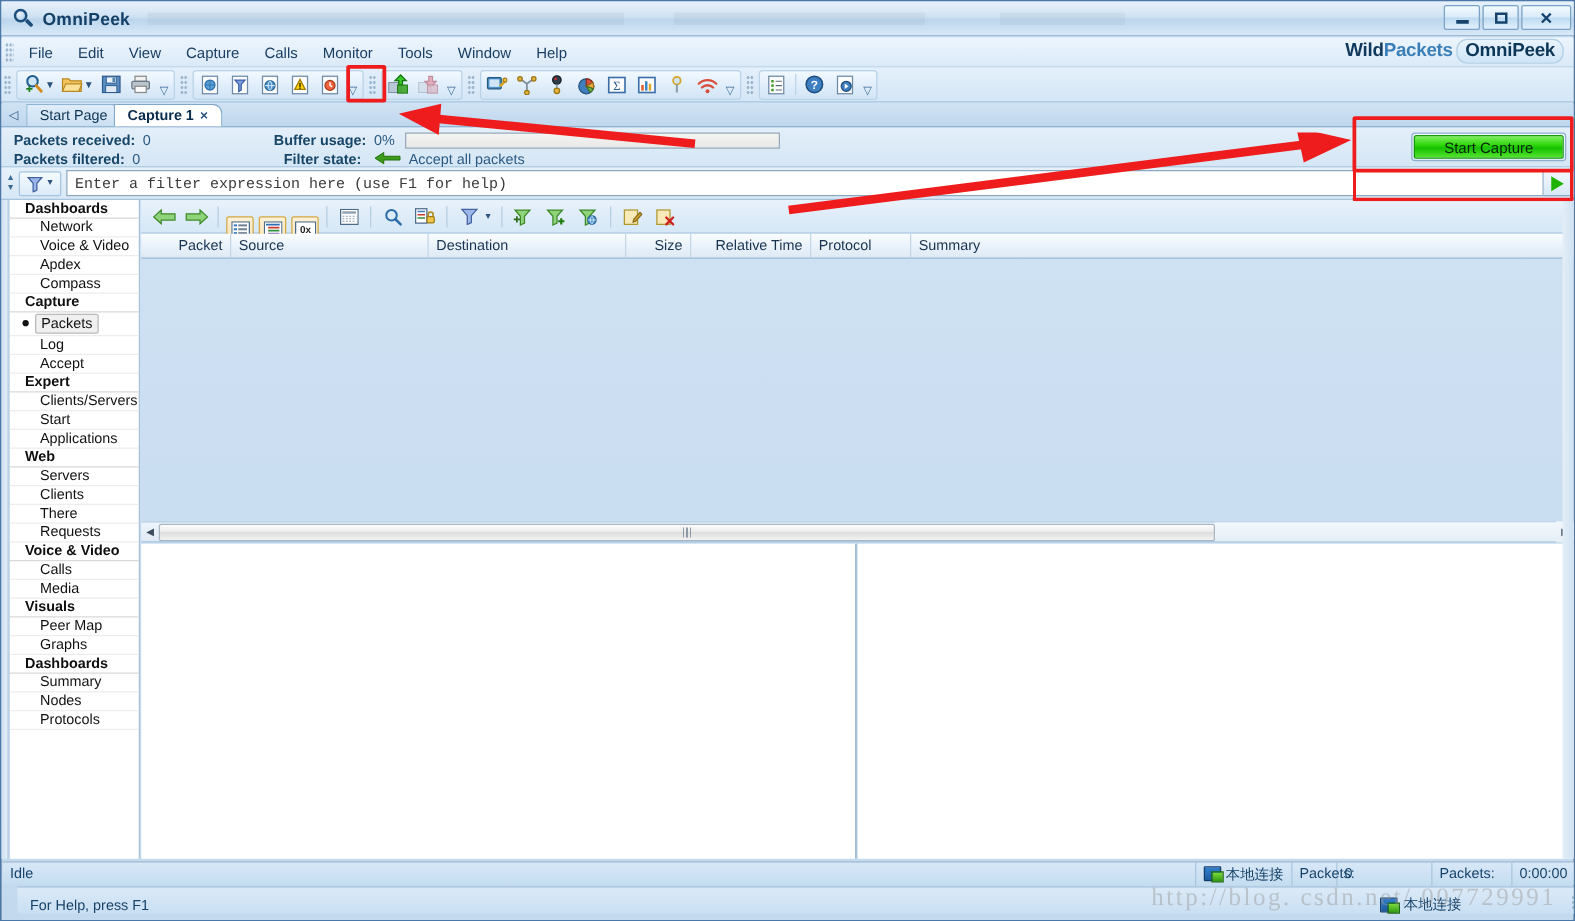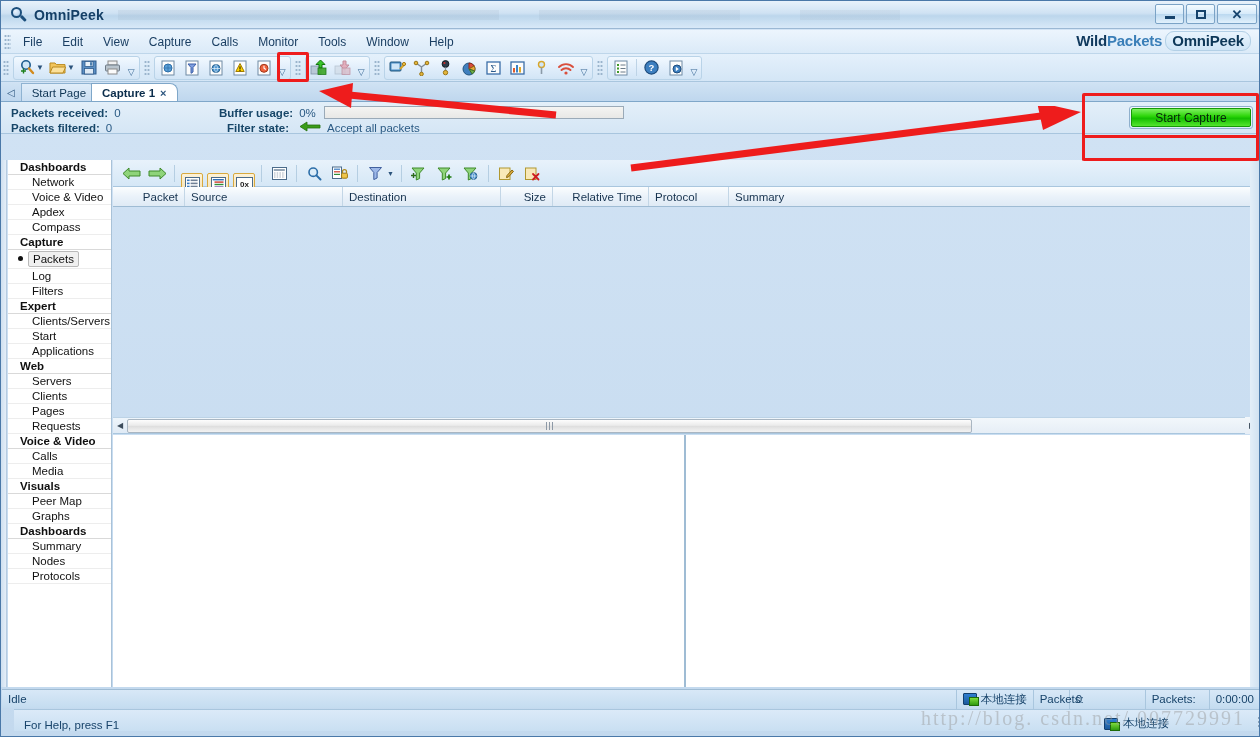--- a/index.html
+++ b/index.html
@@ -622,48 +622,61 @@
           <path d="M8 1L1 5.5 8 10V7h13V4H8z" fill="#3a9c18" stroke="#24700c" stroke-width=".8"></path>
         </svg>
       </span>
       <span class="info-val">Accept all packets</span>
     </div>
     <div class="startcap-wrap">
       <div class="startcap">Start Capture</div>
     </div>
   </div>
 
+  <div class="filterbar">
+    <div class="fb-spin">▲<br>▼</div>
+    <div class="fb-funnel-btn">
+      <svg width="14" height="14" viewBox="0 0 14 14">
+        <path d="M1.5 2h11l-4 4.6V12l-3 1.6V6.6z" fill="#9db8e8" stroke="#41609f" stroke-width="1"></path>
+      </svg>
+      <span style="font-size:7px;color:#2b537b">▼</span>
+    </div>
+    <div class="fb-input" style="color:#3a3a3a">Enter a filter expression here (use F1 for help)</div>
+    <div class="fb-go">
+      <div class="play-tri"></div>
+    </div>
+  </div>
 
   <div class="sidebar-left-strip"></div>
 
   <div class="sidebar" style="left:7px; width:104px;">
 
     <div class="nav-group">Dashboards</div>
     <div class="nav-item">Network</div>
     <div class="nav-item">Voice &amp; Video</div>
     <div class="nav-item">Apdex</div>
     <div class="nav-item">Compass</div>
 
     <div class="nav-group">Capture</div>
     <div class="nav-item-row">
       <span class="nav-bullet"></span>
       <span class="nav-item selected">Packets</span>
     </div>
     <div class="nav-item">Log</div>
-    <div class="nav-item">Filters</div>
+    <div class="nav-item">Accept</div>
 
     <div class="nav-group">Expert</div>
     <div class="nav-item">Clients/Servers</div>
     <div class="nav-item">Start</div>
     <div class="nav-item">Applications</div>
 
     <div class="nav-group">Web</div>
     <div class="nav-item">Servers</div>
     <div class="nav-item">Clients</div>
-    <div class="nav-item">Pages</div>
+    <div class="nav-item">There</div>
     <div class="nav-item">Requests</div>
 
     <div class="nav-group">Voice &amp; Video</div>
     <div class="nav-item">Calls</div>
     <div class="nav-item">Media</div>
 
     <div class="nav-group">Visuals</div>
     <div class="nav-item">Peer Map</div>
     <div class="nav-item">Graphs</div>
 

